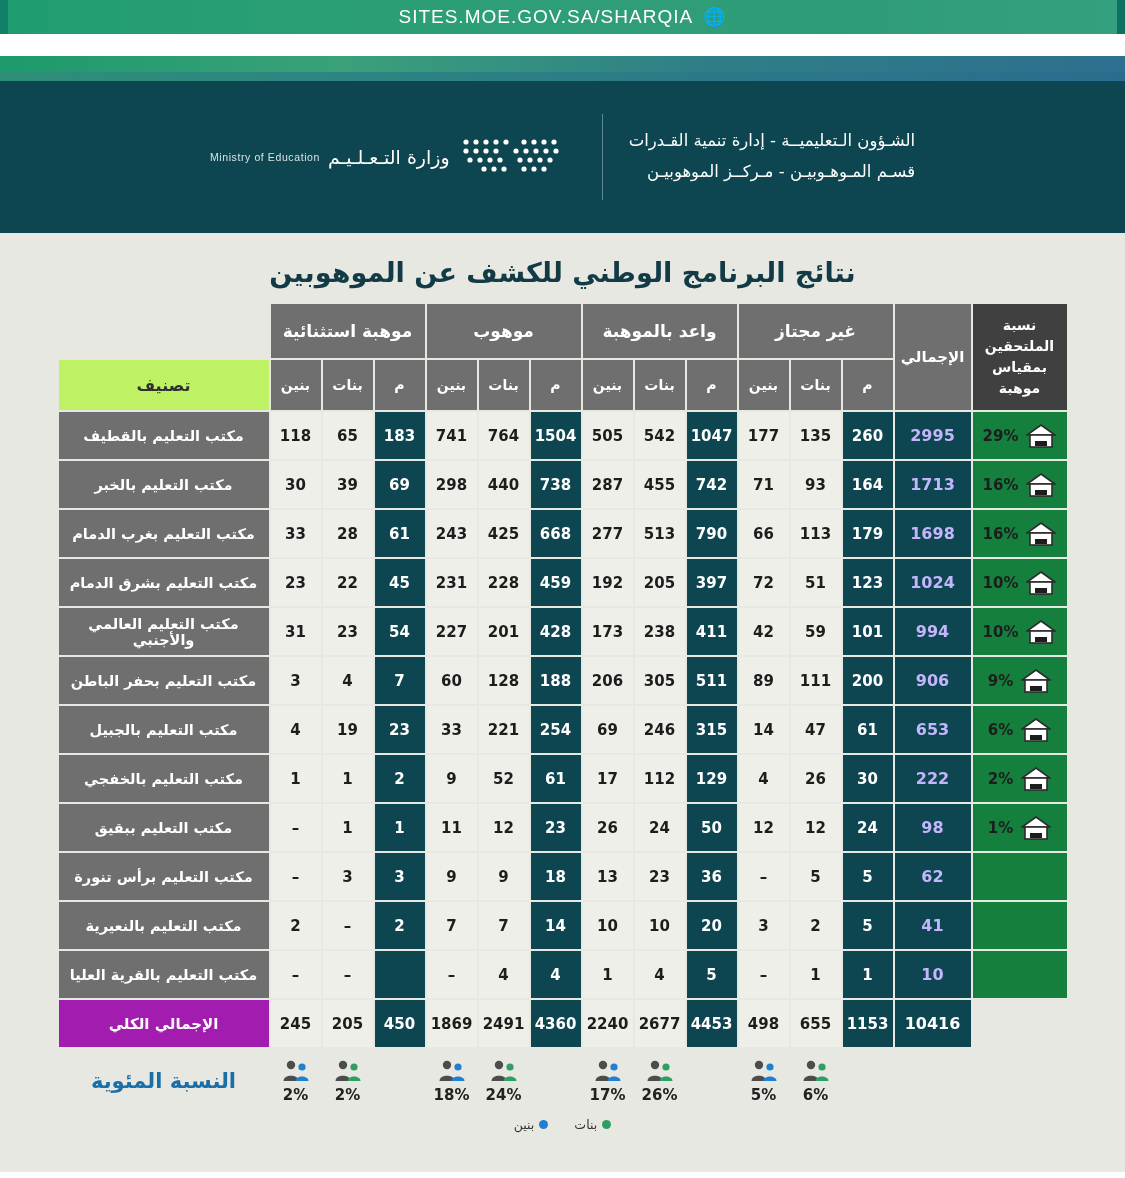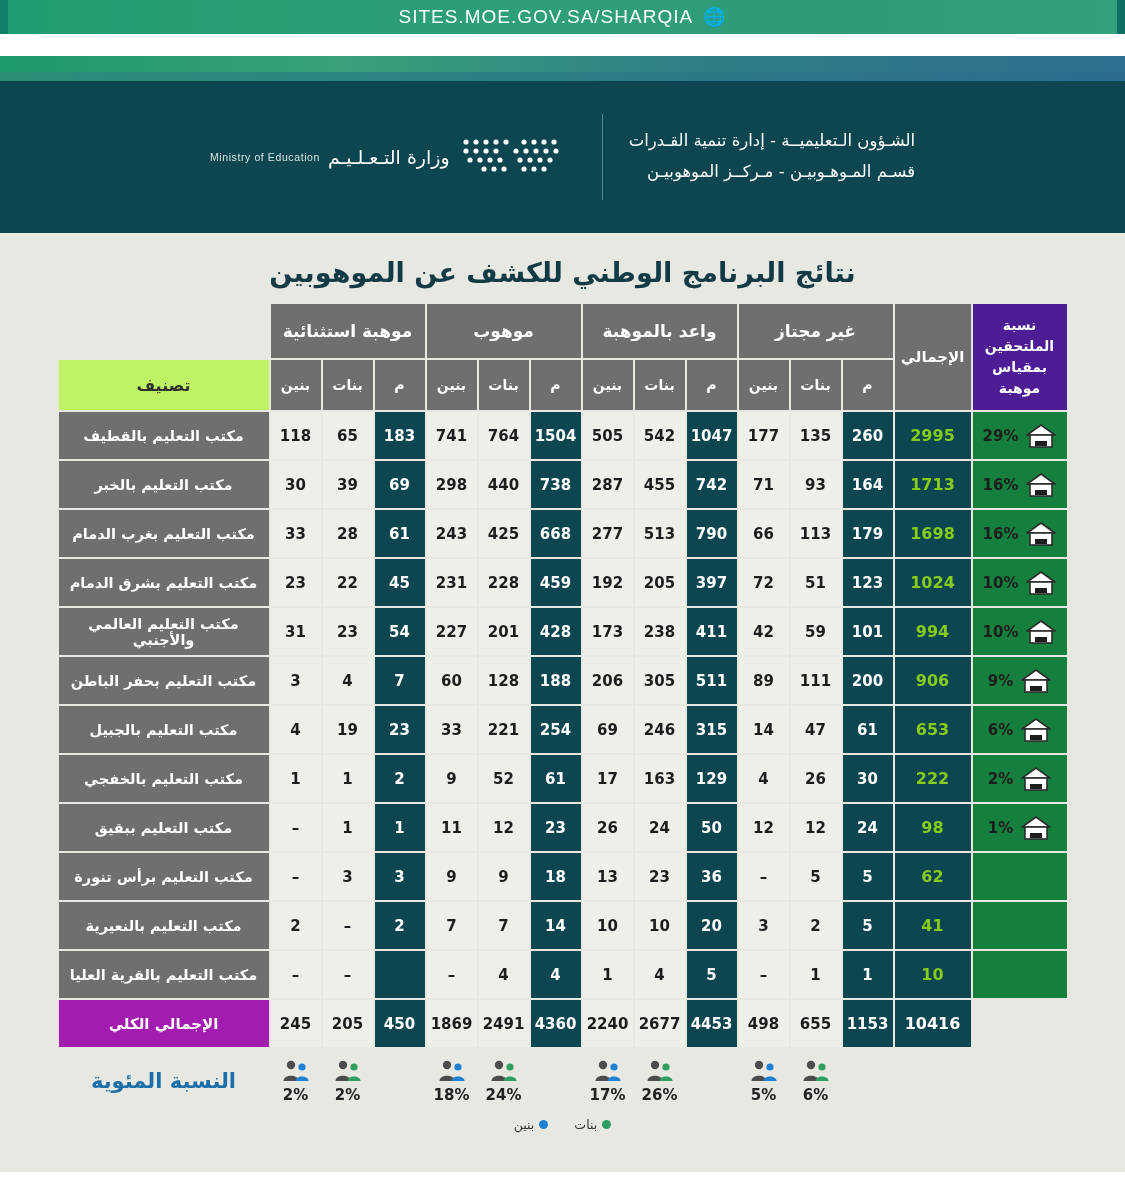--- a/index.html
+++ b/index.html
@@ -108,37 +108,37 @@
     color: #2e2e2e;
     font-size: 16px;
     height: 50px;
     width: 210px;
     font-weight: bold;
   }
   .hdr-total {
     background: #6f6f6f; color:#fff; font-size:15px; width:76px; height:104px; font-weight:bold;
   }
   .hdr-ratio {
-    background: #4c1d95; color:#fff; font-size:14px; width:94px; height:104px; line-height:1.5; font-weight:bold;
+    background: #404040; color:#fff; font-size:14px; width:94px; height:104px; line-height:1.5; font-weight:bold;
   }
 
   td.cell {
     background: #efefe9;
     color: #1d1d1d;
     height: 47px;
     width: 50px;
     font-size: 15px;
   }
   td.cell.dark {
     background: #0d4650;
     color: #ffffff;
   }
   td.cell.total {
     background: #0d4650;
-    color: #84cc16;
+    color: #c4b5fd;
     width: 76px;
     font-size: 16px;
   }
   td.label {
     background: #6f6f6f;
     color: #ffffff;
     width: 210px;
     font-size: 14.5px;
     text-align: center;
     padding: 0 6px;
@@ -494,21 +494,21 @@
                   </svg>
                 </span>
                 <span class="ratio-pct">2%</span>
               </div>
             </td>
             <td class="cell total">222</td>
             <td class="cell dark">30</td>
             <td class="cell">26</td>
             <td class="cell">4</td>
             <td class="cell dark">129</td>
-            <td class="cell">163</td>
+            <td class="cell">112</td>
             <td class="cell">17</td>
             <td class="cell dark">61</td>
             <td class="cell">52</td>
             <td class="cell">9</td>
             <td class="cell dark">2</td>
             <td class="cell">1</td>
             <td class="cell">1</td>
             <td class="label">مكتب التعليم بالخفجي</td>
           </tr>
           <tr>

